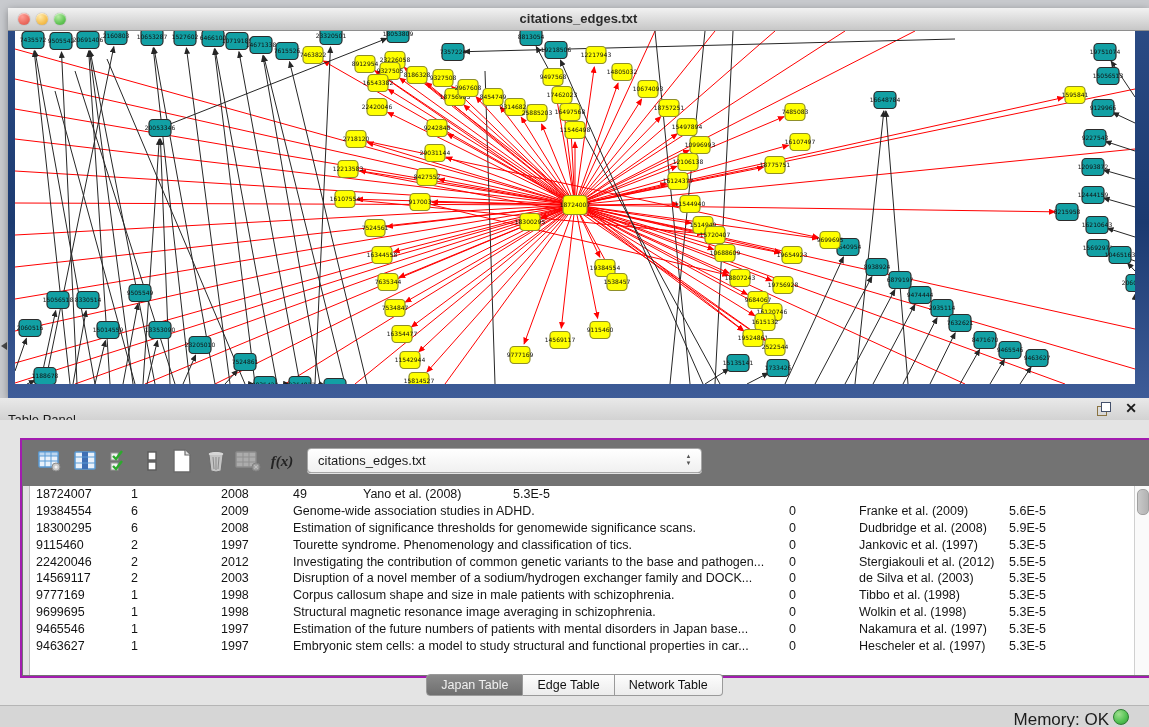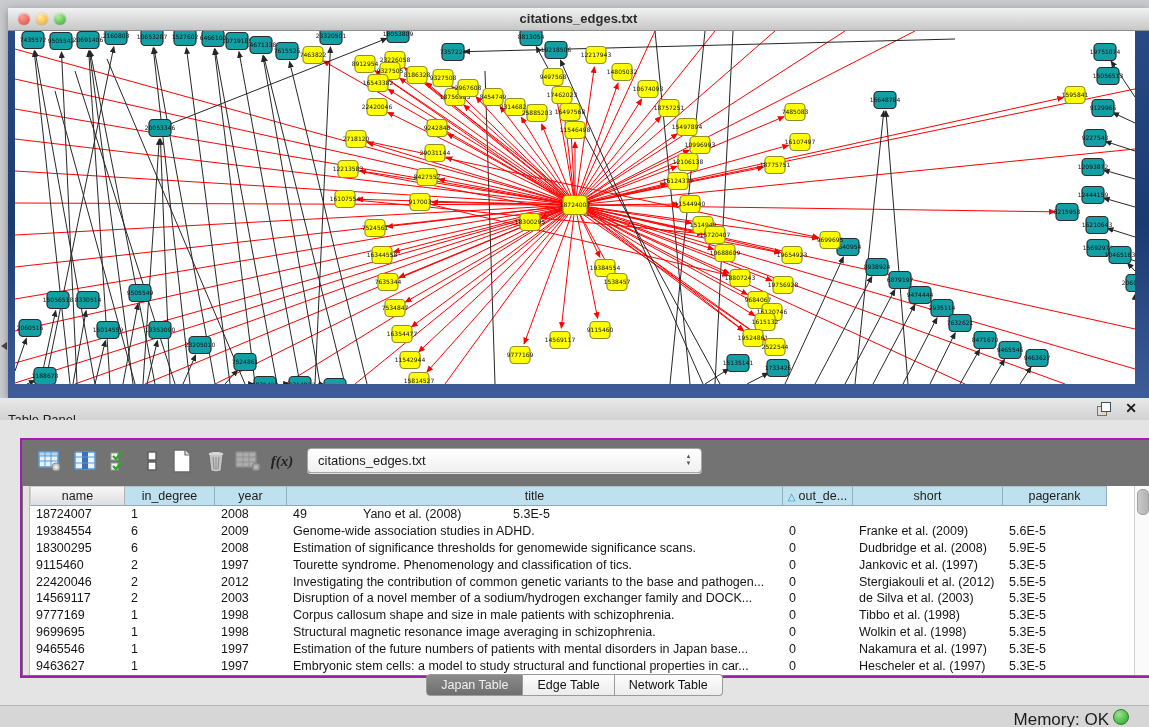--- a/index.html
+++ b/index.html
@@ -801,29 +801,20 @@
         <span id="fx-icon">f(x)</span>
       </div>
     <div id="table-source-select">
       <span id="table-source-value">citations_edges.txt</span>
       <span id="select-stepper">▲<br>▼</span>
     </div>
   </div>
   <div id="tp-table">
     <div id="row-strip"></div>
     <div id="grid">
-        <div class="hrow">
-          <div class="hcell c0 first">name</div>
-          <div class="hcell c1">in_degree</div>
-          <div class="hcell c2">year</div>
-          <div class="hcell c3">title</div>
-          <div class="hcell c4"><span class="sort-tri">△</span>out_de...</div>
-          <div class="hcell c5">short</div>
-          <div class="hcell c6">pagerank</div>
-        </div>
         <div class="drow">
           <div class="dcell c0">18724007</div>
           <div class="dcell c1">1</div>
           <div class="dcell c2">2008</div>
           <div class="dcell c4">49</div>
           <div class="dcell c5">Yano et al. (2008)</div>
           <div class="dcell c6">5.3E-5</div>
         </div>
         <div class="drow">
           <div class="dcell c0">19384554</div>

